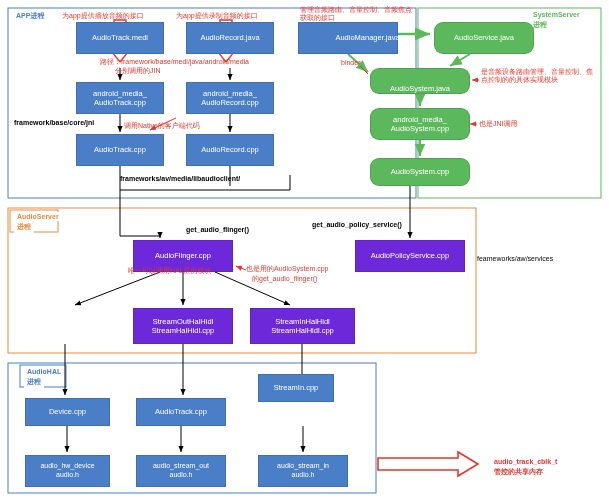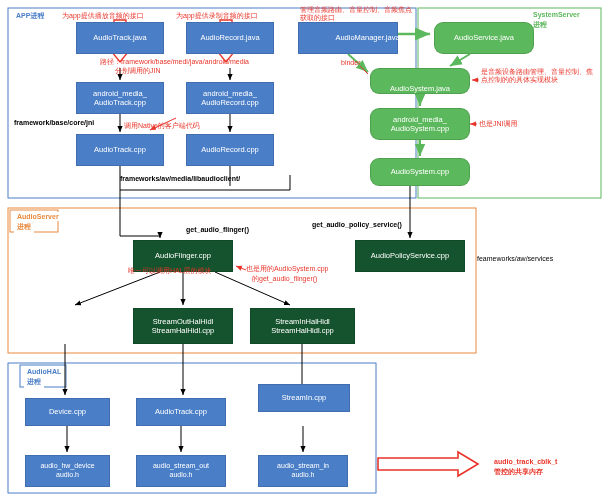--- a/index.html
+++ b/index.html
@@ -2,21 +2,21 @@
 <html><head>
 <meta charset="utf-8">
 <style>
   html,body{margin:0;padding:0;}
   body{width:609px;height:500px;background:#ffffff;font-family:"Liberation Sans","DejaVu Sans",sans-serif;position:relative;overflow:hidden;}
   .canvas{position:absolute;left:0;top:0;width:609px;height:500px;}
   .panel-label{position:absolute;font-size:7px;font-weight:bold;padding:1px 3px;box-sizing:border-box;background:#fff;}
   .box{position:absolute;box-sizing:border-box;display:flex;flex-direction:column;align-items:center;justify-content:center;text-align:center;color:#ffffff;font-size:7.5px;line-height:1.25;border:1px solid rgba(0,0,0,0.12);}
   .blue{background:#4a7ec7;}
   .green{background:#5cb85c;border-radius:9px;}
-  .orange{background:#14532d;}
+  .orange{background:#6d28d9;}
   .txt{position:absolute;font-size:7px;line-height:1.3;color:#000;}
   .red{color:#e8352a;}
   .svgwrap{position:absolute;left:0;top:0;width:609px;height:500px;pointer-events:none;}
 </style>
 </head>
 <body>
 
 <div class="canvas">
 
   <svg class="svgwrap" xmlns="http://www.w3.org/2000/svg">
@@ -92,21 +92,21 @@
 
   <div class="panel-label" style="left:13px;top:10px;color:#4a7ec7;">APP进程</div>
   <div class="panel-label" style="left:530px;top:10px;color:#5cb85c;">SystemServer</div>
   <div class="panel-label" style="left:530px;top:19px;color:#5cb85c;">进程</div>
   <div class="panel-label" style="left:14px;top:212px;color:#e8893c;">AudioServer</div>
   <div class="panel-label" style="left:14px;top:221px;color:#e8893c;">进程</div>
   <div class="panel-label" style="left:24px;top:367px;color:#4a7ec7;">AudioHAL</div>
   <div class="panel-label" style="left:24px;top:376px;color:#4a7ec7;">进程</div>
 
   <div class="box blue" style="left:76px;top:22px;width:88px;height:32px;">
-      <span>AudioTrack.java</span>
+      <span>AudioTrack.medi</span>
     </div>
   <div class="box blue" style="left:186px;top:22px;width:88px;height:32px;text-align:center;">
       <span>AudioRecord.java</span>
     </div>
   <div class="box blue" style="left:298px;top:22px;width:100px;height:32px;padding-left:39px;">
       <span>AudioManager.java</span>
     </div>
   <div class="box green" style="left:434px;top:22px;width:100px;height:32px;">
       <span>AudioService.java</span>
     </div>
@@ -142,21 +142,21 @@
 StreamHalHidl.cpp</span></div>
   <div class="box orange" style="left:250px;top:308px;width:105px;height:36px;white-space:pre-line;"><span>StreamInHalHidl
 StreamHalHidl.cpp</span></div>
 
   <div class="box blue" style="left:25px;top:398px;width:85px;height:28px;">
       <span>Device.cpp</span>
     </div>
   <div class="box blue" style="left:136px;top:398px;width:90px;height:28px;">
       <span>AudioTrack.cpp</span>
     </div>
-  <div class="box blue" style="left:258px;top:384px;width:92px;height:28px;">
+  <div class="box blue" style="left:258px;top:374px;width:76px;height:28px;">
       <span>StreamIn.cpp</span>
     </div>
 
   <div class="box blue" style="left:25px;top:455px;width:85px;height:32px;white-space:pre-line;font-size:7px;"><span>audio_hw_device
 audio.h</span></div>
   <div class="box blue" style="left:136px;top:455px;width:90px;height:32px;white-space:pre-line;font-size:7px;"><span>audio_stream_out
 audio.h</span></div>
   <div class="box blue" style="left:258px;top:455px;width:90px;height:32px;white-space:pre-line;font-size:7px;"><span>audio_stream_in
 audio.h</span></div>
 

